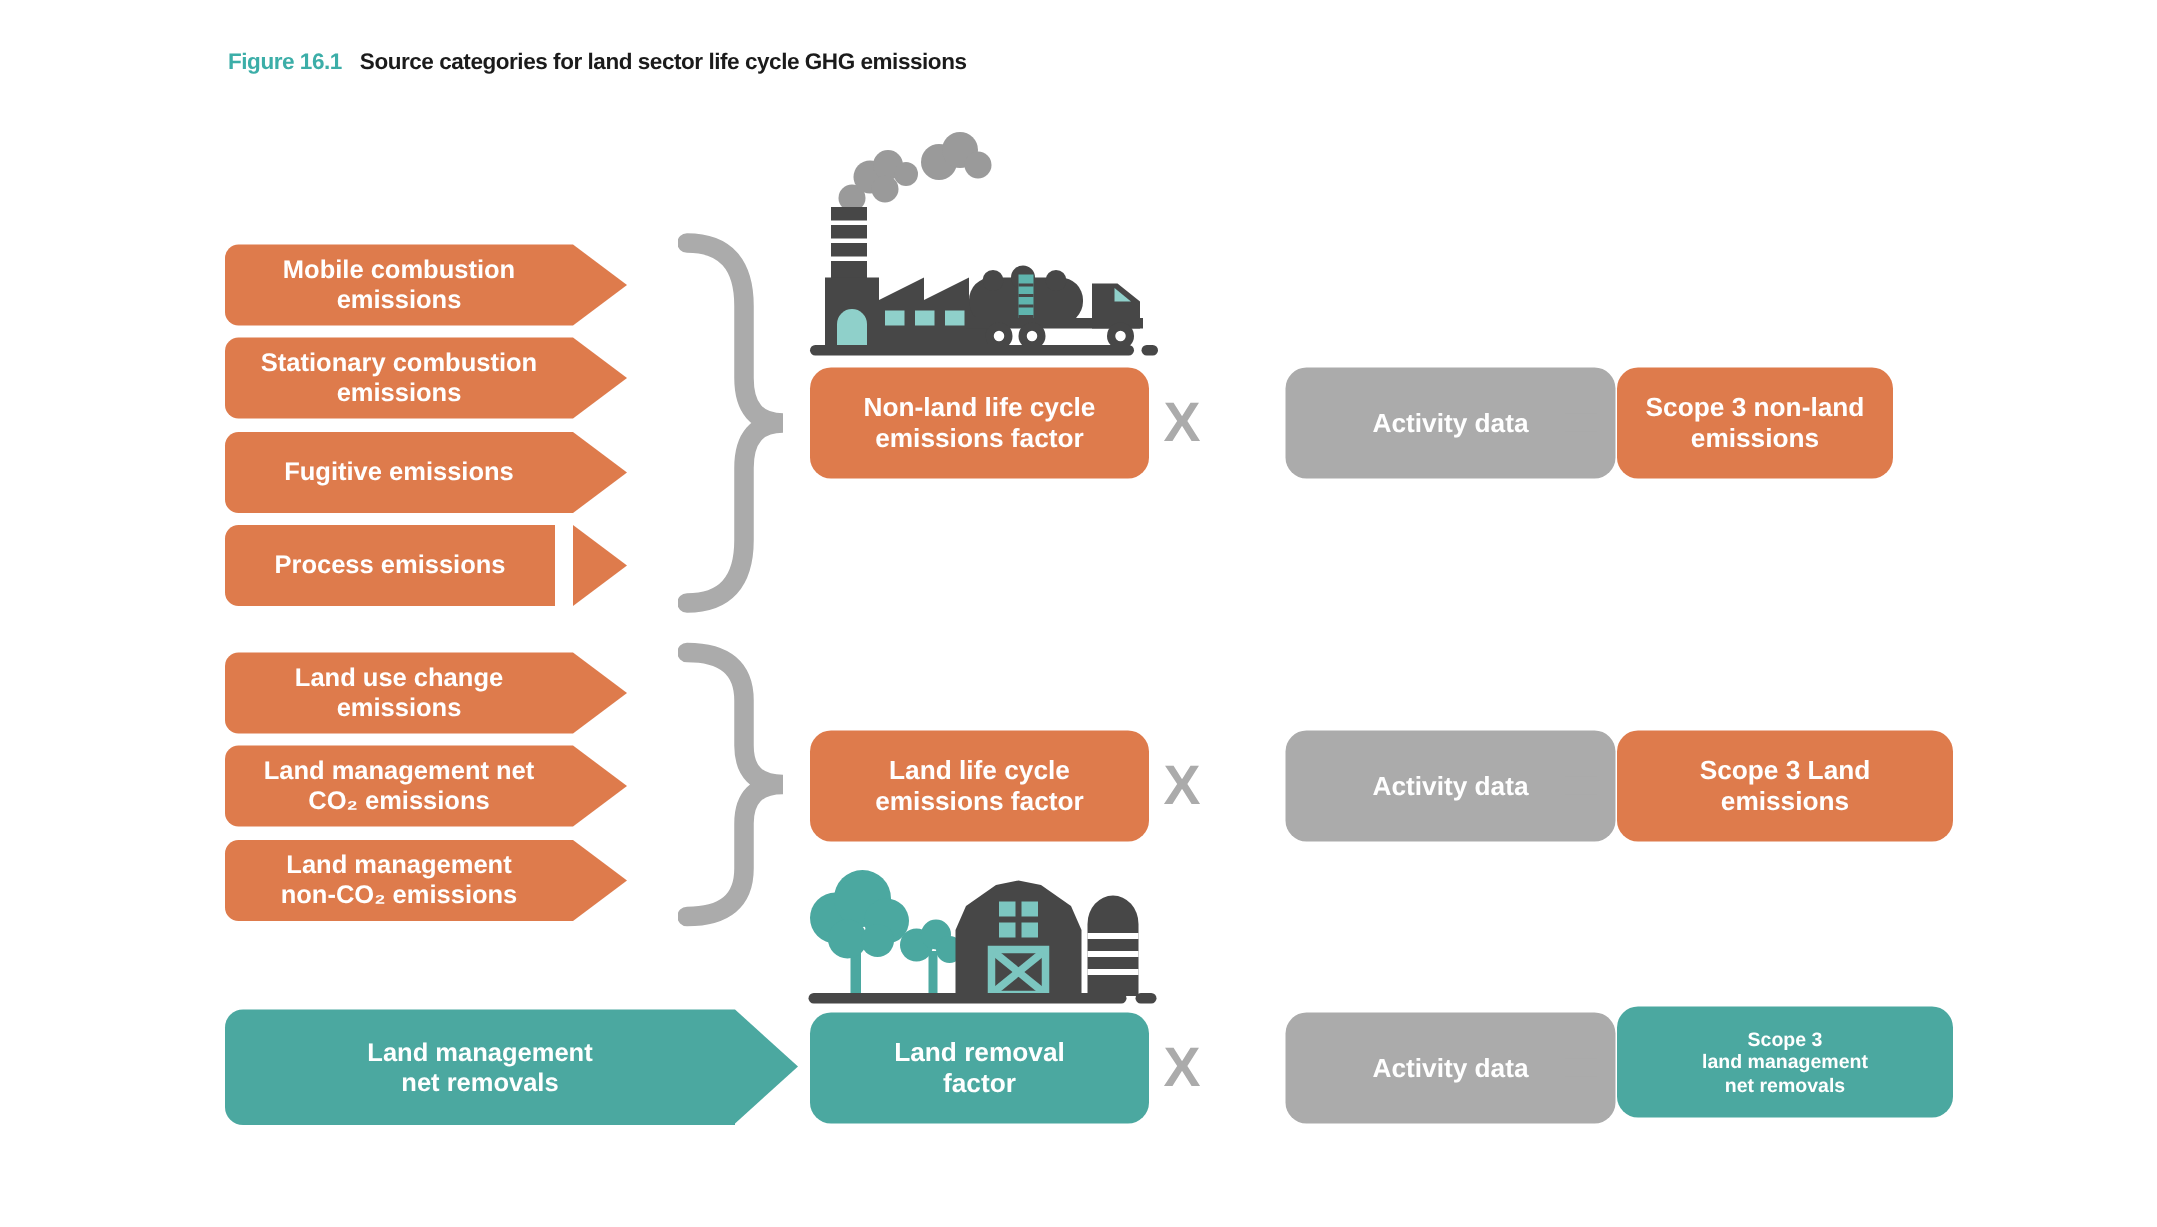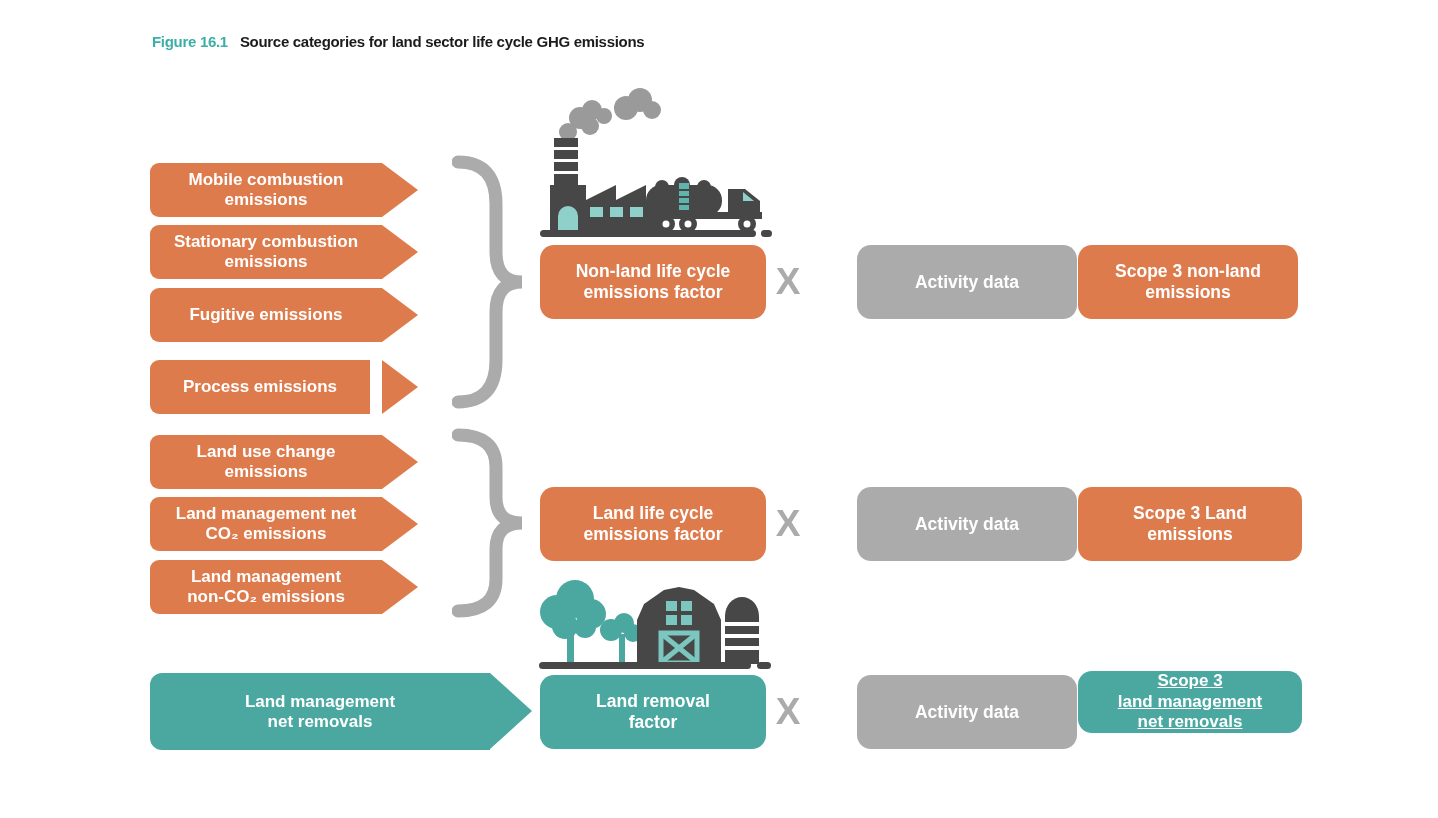--- a/index.html
+++ b/index.html
@@ -73,21 +73,21 @@
     </div>
       <div class="tip"></div>
   </div>
   <div class="arrow orange w-src" style="left:150px; top:288px;">
     <div class="body w-src">
       <span>Fugitive emissions</span>
       <span></span>
     </div>
       <div class="tip"></div>
   </div>
-  <div class="arrow orange w-src" style="left:150px; top:360px;gap:12px;">
+  <div class="arrow orange w-src" style="left:150px; top:350px;gap:12px;">
     <div class="body w-src">
       <span>Process emissions</span>
       <span></span>
     </div>
       <div class="tip"></div>
   </div>
 
   <svg class="abs" style="left:452px; top:152px;" width="78" height="260" viewBox="0 0 78 260">
     <path d="M6,10 Q44,10 44,52 L44,100 Q44,130 70,130 Q44,130 44,160 L44,208 Q44,250 6,250" fill="none" stroke="var(--gray-box,#ABABAB)" stroke-width="13" stroke-linecap="round"></path>
   </svg>
@@ -154,21 +154,21 @@
 
   <div class="box orange" style="left:540px; top:245px; width:226px; height:74px;">
     <span>Non-land life cycle</span>
     <span>emissions factor</span>
   </div>
   <div class="op mult" style="left:766px; top:245px; width:44px; height:74px;">X</div>
   <div class="box gray" style="left:812px; top:245px; width:220px; height:74px;">
     <span>Activity data</span>
   </div>
   <div class="op eq" style="left:1032px; top:243px; width:44px; height:74px;">=</div>
-  <div class="box orange" style="left:1078px; top:245px; width:220px; height:74px;">
+  <div class="box orange" style="left:1078px; top:245px; width:184px; height:74px;">
     <span>Scope 3 non-land</span>
     <span>emissions</span>
   </div>
 
   <div class="arrow orange w-src" style="left:150px; top:435px;align-items:flex-end;">
     <div class="body w-src">
       <span>Land use change</span>
       <span>emissions</span>
     </div>
       <div class="tip"></div>
@@ -257,19 +257,19 @@
 
   <div class="box teal" style="left:540px; top:675px; width:226px; height:74px;">
     <span>Land removal</span>
     <span>factor</span>
   </div>
   <div class="op mult" style="left:766px; top:675px; width:44px; height:74px;">X</div>
   <div class="box gray" style="left:812px; top:675px; width:220px; height:74px;">
     <span>Activity data</span>
   </div>
   <div class="op eq" style="left:1032px; top:673px; width:44px; height:74px;">=</div>
-  <div class="box teal" style="left:1078px; top:671px; width:224px; height:62px; font-size:17px;text-decoration:underline;">
+  <div class="box teal" style="left:1078px; top:671px; width:224px; height:74px; font-size:13px;">
     <span>Scope 3</span>
     <span>land management</span>
     <span>net removals</span>
   </div>
 
 </div>
 
 </body></html>

